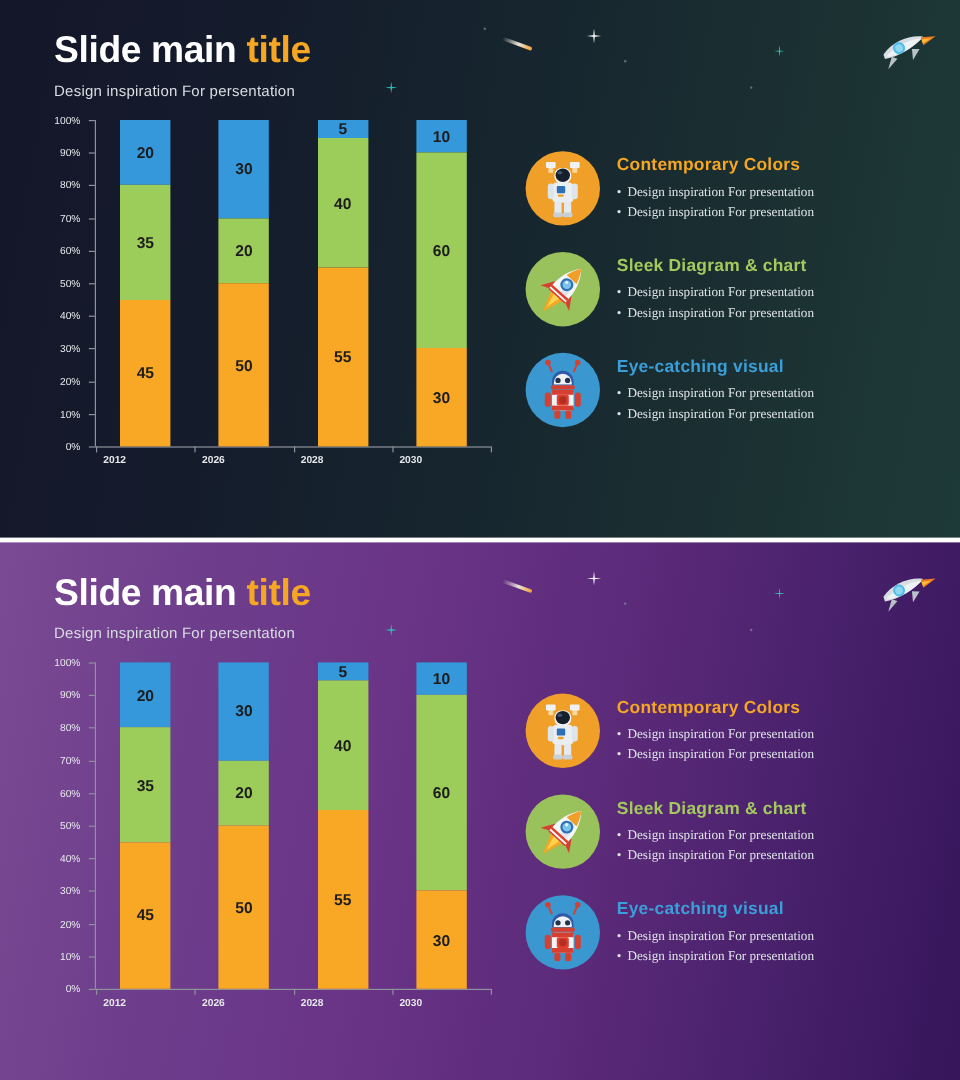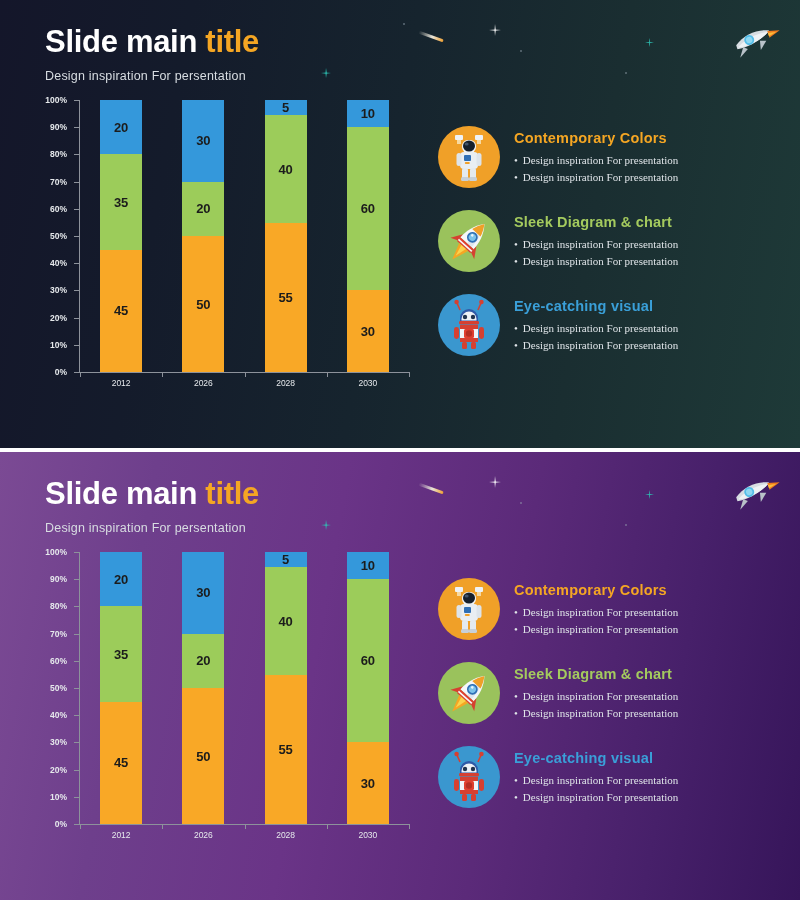--- a/index.html
+++ b/index.html
@@ -57,21 +57,21 @@
     margin-top: 9px; font-size: 12.5px; color: #d8dde2; letter-spacing: .2px;
   }
 
   
   .chart-wrap { position: absolute; left: 38px; top: 100px; width: 380px; height: 305px; }
   .chart-grid { position: relative; width: 100%; height: 100%; }
 
   .yaxis { position: absolute; left: 0; top: 0; width: 34px; height: 272px; }
   .ytick {
     position: absolute; right: 5px; transform: translateY(-50%);
-    font-size: 8.5px; color: #e6e9ec; white-space: nowrap; font-weight: 700;
+    font-size: 8.5px; color: #e6e9ec; white-space: nowrap; font-weight: 400;
   }
   .axis-v { position: absolute; left: 41px; top: 0; width: 1px; height: 272px; background: #8d929b; }
   .axis-h { position: absolute; left: 41px; top: 272px; height: 1px; width: 330px; background: #8d929b; }
   .tick-mark { position: absolute; left: 36px; width: 5px; height: 1px; background: #8d929b; }
   .xtick-mark { position: absolute; top: 272px; width: 1px; height: 5px; background: #8d929b; }
 
   .plot {
     position: absolute; left: 42px; top: 0; width: 329px; height: 272px;
     display: flex; align-items: flex-end; justify-content: space-around;
   }
@@ -82,21 +82,21 @@
     font-size: 13px; font-weight: bold; color: #1c1c1c;
   }
   .seg.blue { background: #3498db; }
   .seg.green { background: #9ccc5a; }
   .seg.orange { background: #f9a826; }
 
   .xlabels {
     position: absolute; left: 42px; top: 278px; width: 329px;
     display: flex; justify-content: space-around;
   }
-  .xlabel { width: 70px; text-align: center; font-size: 8.5px; color: #e6e9ec; font-weight: 400; }
+  .xlabel { width: 70px; font-size: 8.5px; color: #e6e9ec; font-weight: 700; }
 
   
   .features { position: absolute; left: 438px; top: 126px; width: 330px; }
   .feature { display: flex; align-items: flex-start; margin-bottom: 22px; }
   .feature:last-child { margin-bottom: 0; }
   .fe-icon {
     flex: 0 0 auto; width: 62px; height: 62px; border-radius: 50%;
     position: relative; margin-right: 14px;
   }
   .fe-body { padding-top: 4px; }

